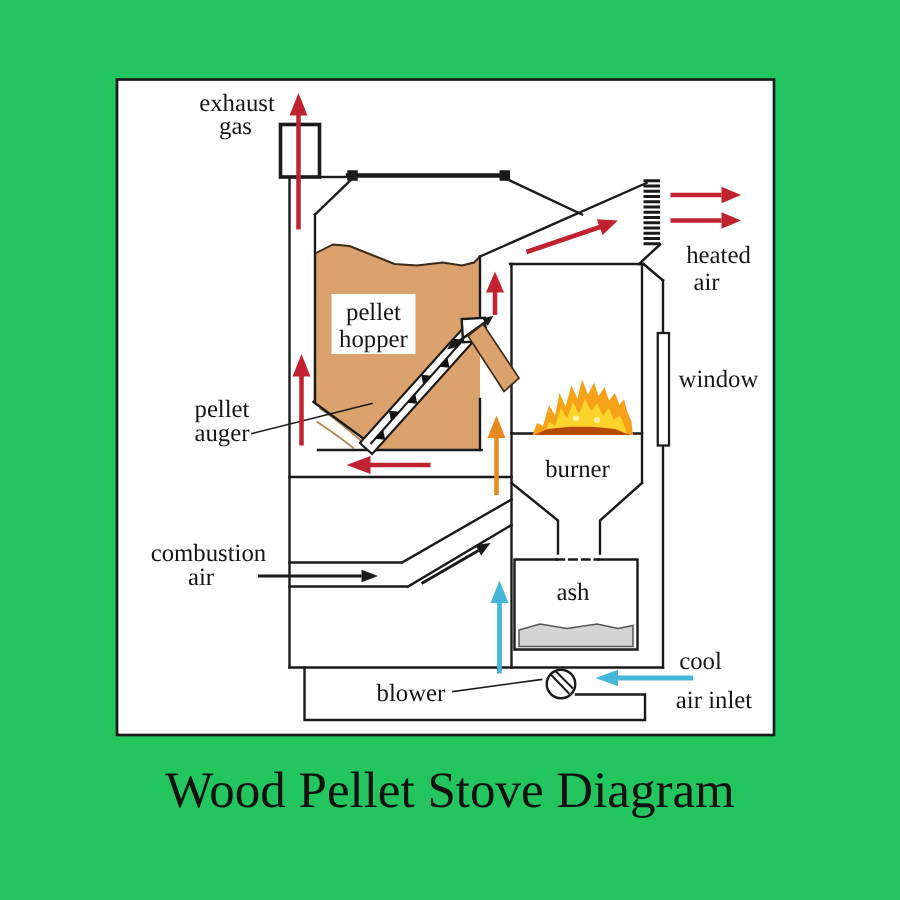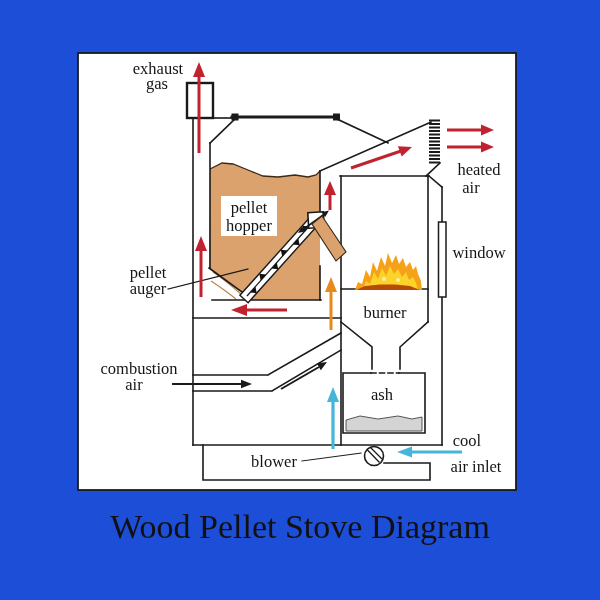--- a/index.html
+++ b/index.html
@@ -1,16 +1,16 @@
 <!DOCTYPE html>
 <html><head>
 <meta charset="utf-8">
 <style>
   html,body{margin:0;padding:0;background:#ffffff;}
-  .stage{position:relative;width:600px;height:600px;background:#1d4ed8;overflow:hidden;}
+  .stage{position:relative;width:600px;height:600px;background:#22c55e;overflow:hidden;}
   svg{display:block;}
   .ln{stroke:#1a1a1a;stroke-width:1.6;fill:none;stroke-linecap:square;}
   .thick{stroke-width:3;}
   .thin{stroke-width:1.1;}
   .lbl{font-family:"Liberation Serif",serif;font-size:16.5px;fill:#151515;text-anchor:middle;}
   .title{font-family:"Liberation Serif",serif;font-size:34px;fill:#111;text-anchor:middle;}
 </style>
 </head>
 <body>
 

